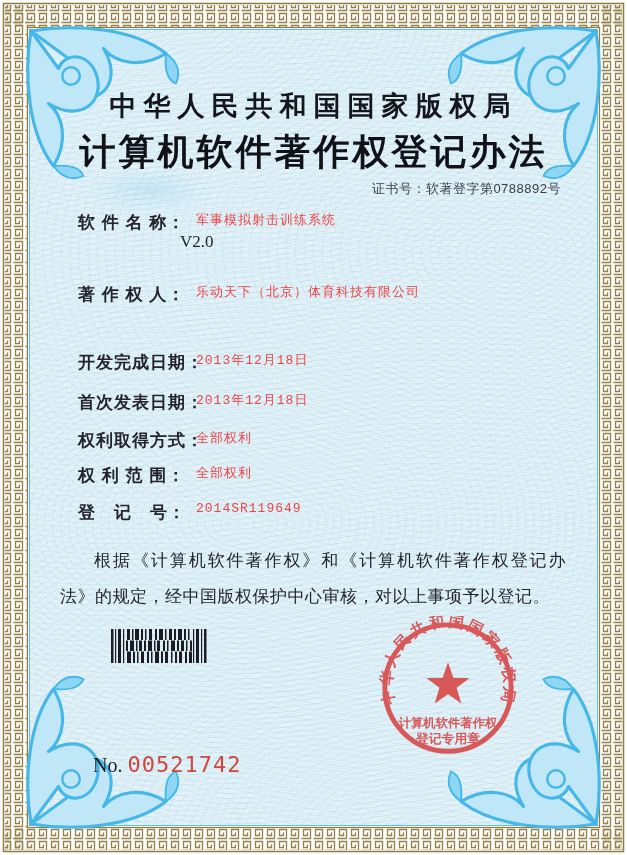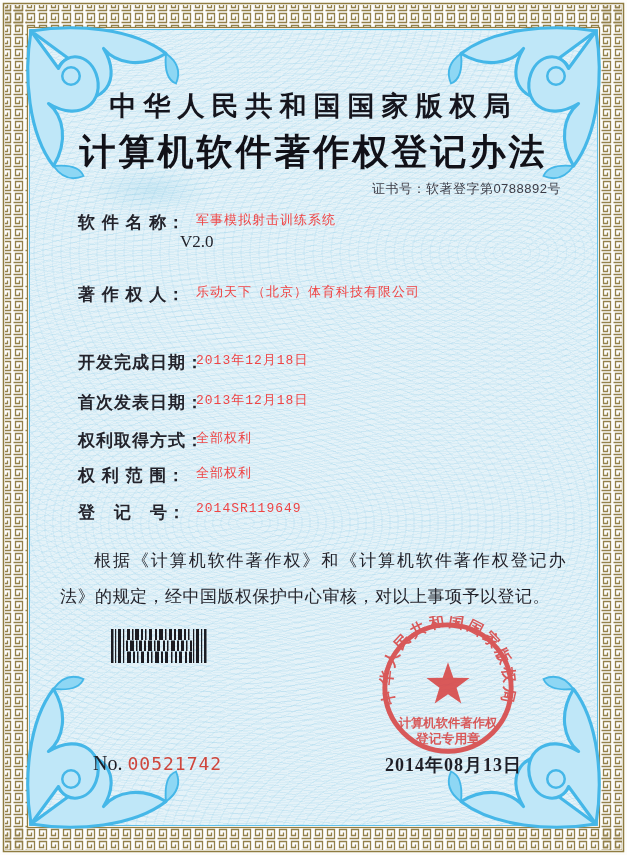--- a/index.html
+++ b/index.html
@@ -51,21 +51,21 @@
   .statement{
     position:absolute;left:60px;top:543px;width:506px;
     font-size:17px;line-height:2.1;color:#23232b;text-align:justify;
     text-indent:34px;letter-spacing:.5px;
   }
   .barcode{position:absolute;left:111px;top:629px;}
   .serial{position:absolute;left:93px;top:752px;font-size:20px;color:#1c1c24;
     font-family:"Liberation Serif","DejaVu Serif",serif;}
   .serial .num{
     font-family:"DejaVu Sans Mono","Liberation Mono",monospace;
-    font-size:18px;color:#cf463c;letter-spacing:1px;
+    font-size:22px;color:#cf463c;letter-spacing:1px;
   }
   .issue-date{
     position:absolute;left:385px;top:753px;font-size:18px;font-weight:bold;
     color:#1e1e26;letter-spacing:1px;
     font-family:"Liberation Serif","DejaVu Serif",serif;
   }
   svg.stamp{position:absolute;left:374px;top:616px;z-index:6;}
 </style>
 </head>
 <body>
@@ -200,21 +200,20 @@
           <rect x="78" y="22.5" width="3" height="11.5"></rect>
         <rect x="82" y="0" width="1.2" height="34"></rect>
           <rect x="85" y="0" width="3" height="34"></rect>
         <rect x="90" y="0" width="1.2" height="34"></rect>
           <rect x="93" y="0" width="2.5" height="34"></rect>
       </g>
     </svg>
 
     <div class="serial"><span>No.</span>&nbsp;<span class="num">00521742</span></div>
 
-    <div class="issue-date">2014年08月13日</div>
 
     <svg class="stamp" width="148" height="148" viewBox="0 0 150 150">
       <g opacity="0.86">
         <circle cx="75" cy="73" r="64" fill="none" stroke="#d84040" stroke-width="5"></circle>
         <defs>
           <path id="ringArc" d="M 21,86 A 57,57 0 1 1 129,86" fill="none"></path>
         </defs>
         <text font-size="15.5" fill="#d84040" font-weight="bold" font-family="Liberation Sans, DejaVu Sans, sans-serif" letter-spacing="3">
           <textPath href="#ringArc" startOffset="50%" text-anchor="middle">中华人民共和国国家版权局</textPath>
         </text>

